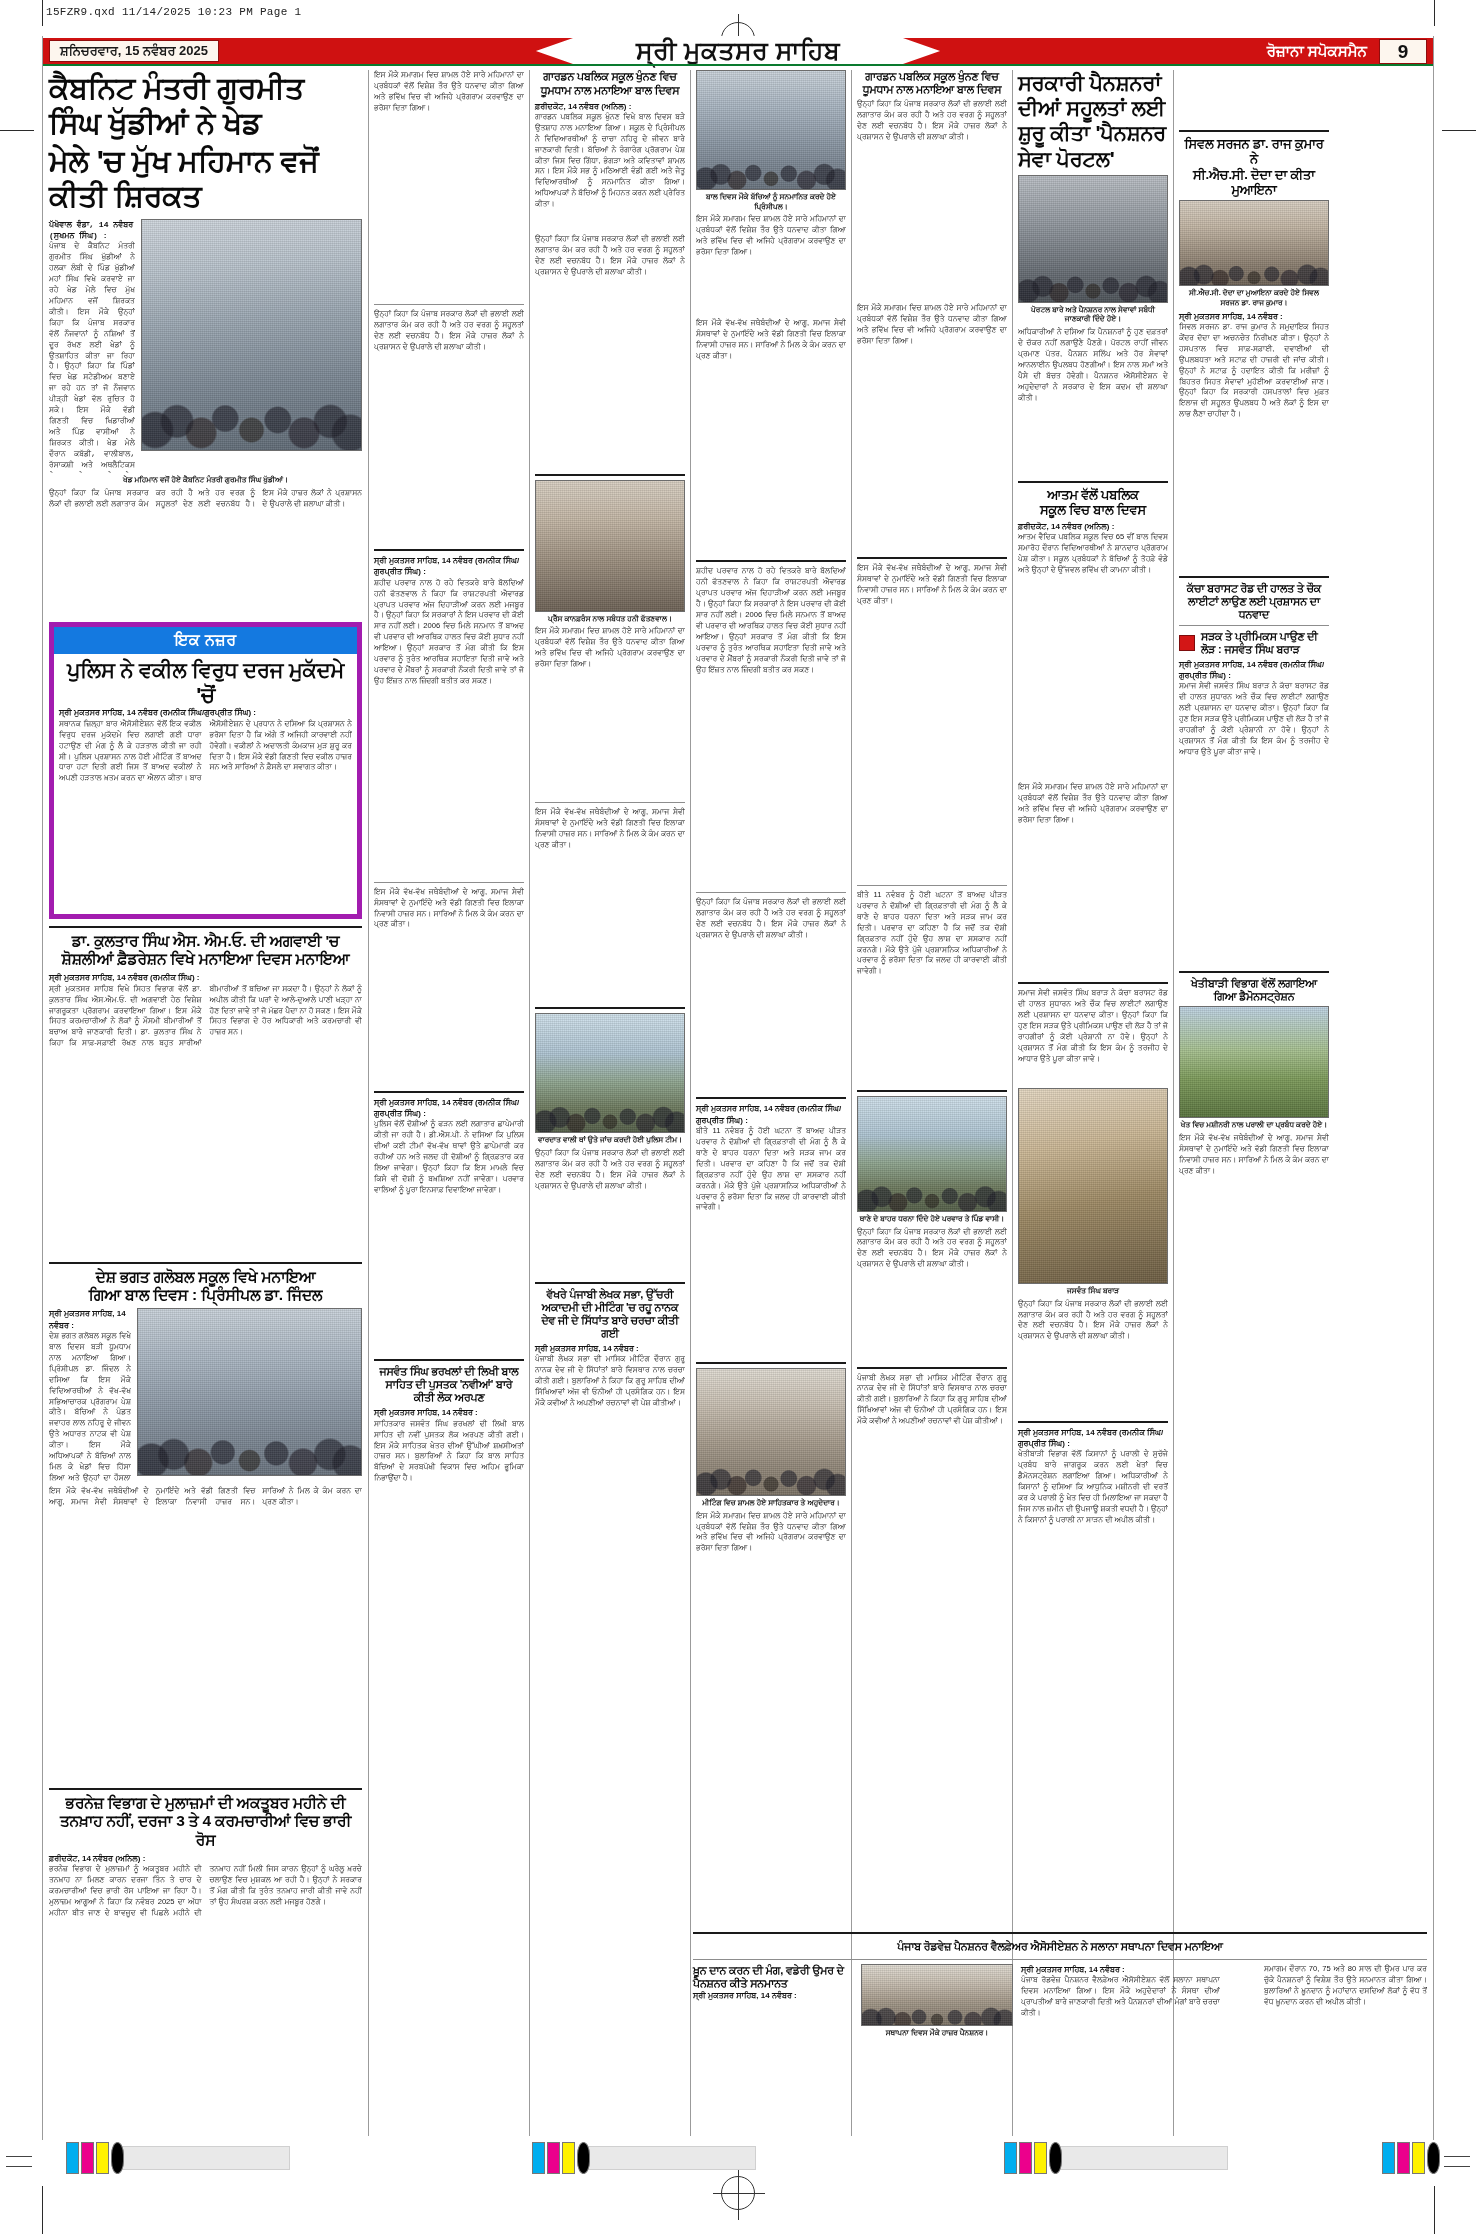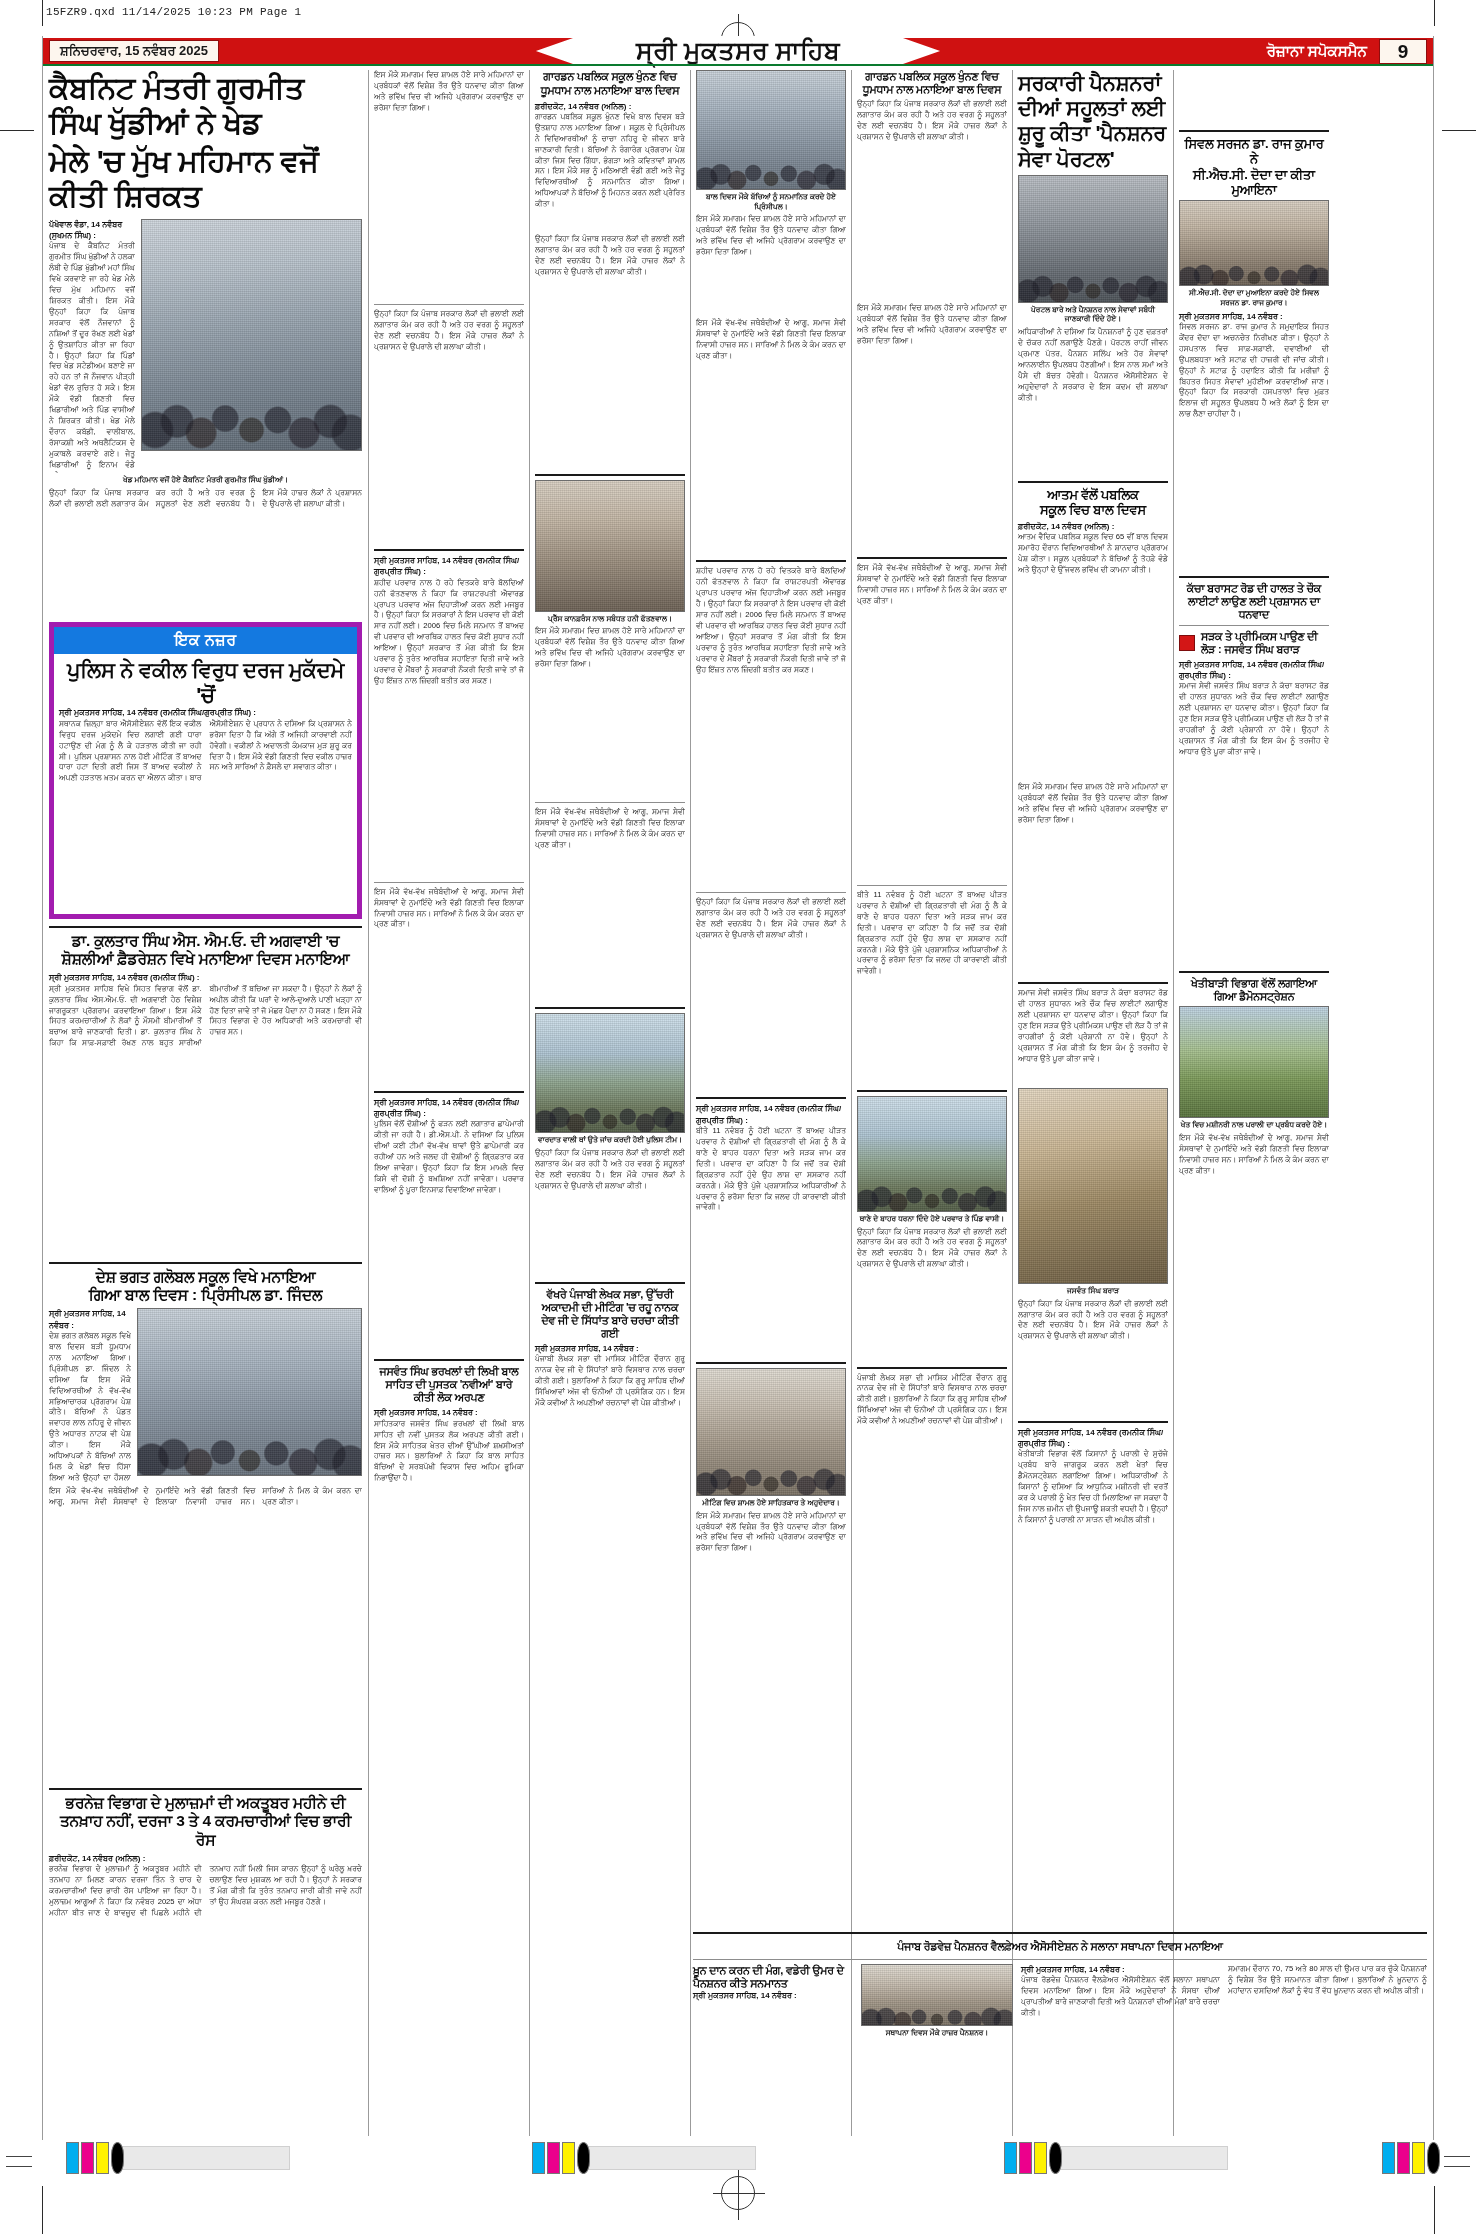--- a/index.html
+++ b/index.html
@@ -211,21 +211,21 @@
       <div class="mh-greenrule"></div>
     </div>
 
     <div id="grid">
 
       <div class="colwide">
 
         <div class="hl hl-xl" style="margin-bottom:2px;">ਕੈਬਨਿਟ ਮੰਤਰੀ ਗੁਰਮੀਤ ਸਿੰਘ ਖੁੱਡੀਆਂ ਨੇ ਖੇਡ</div>
         <div class="hl hl-xl" style="margin-bottom:5px;">ਮੇਲੇ 'ਚ ਮੁੱਖ ਮਹਿਮਾਨ ਵਜੋਂ ਕੀਤੀ ਸ਼ਿਰਕਤ</div>
 
-        <div style="display:flex; gap:6px;">
+        <div style="display:flex; gap:6px;font-family:Liberation Mono, monospace;">
           <div style="width:86px; flex:none;">
             <div class="byline">ਪੱਖੋਵਾਲ ਵੰਡਾ, 14 ਨਵੰਬਰ (ਸੁਖਮਨ ਸਿੰਘ) :</div>
             <div class="body" style="height:232px;">ਪੰਜਾਬ ਦੇ ਕੈਬਨਿਟ ਮੰਤਰੀ ਗੁਰਮੀਤ ਸਿੰਘ ਖੁੱਡੀਆਂ ਨੇ ਹਲਕਾ ਲੰਬੀ ਦੇ ਪਿੰਡ ਖੁੱਡੀਆਂ ਮਹਾਂ ਸਿੰਘ ਵਿਖੇ ਕਰਵਾਏ ਜਾ ਰਹੇ ਖੇਡ ਮੇਲੇ ਵਿਚ ਮੁੱਖ ਮਹਿਮਾਨ ਵਜੋਂ ਸ਼ਿਰਕਤ ਕੀਤੀ। ਇਸ ਮੌਕੇ ਉਨ੍ਹਾਂ ਕਿਹਾ ਕਿ ਪੰਜਾਬ ਸਰਕਾਰ ਵੱਲੋਂ ਨੌਜਵਾਨਾਂ ਨੂੰ ਨਸ਼ਿਆਂ ਤੋਂ ਦੂਰ ਰੱਖਣ ਲਈ ਖੇਡਾਂ ਨੂੰ ਉਤਸ਼ਾਹਿਤ ਕੀਤਾ ਜਾ ਰਿਹਾ ਹੈ। ਉਨ੍ਹਾਂ ਕਿਹਾ ਕਿ ਪਿੰਡਾਂ ਵਿਚ ਖੇਡ ਸਟੇਡੀਅਮ ਬਣਾਏ ਜਾ ਰਹੇ ਹਨ ਤਾਂ ਜੋ ਨੌਜਵਾਨ ਪੀੜ੍ਹੀ ਖੇਡਾਂ ਵੱਲ ਰੁਚਿਤ ਹੋ ਸਕੇ। ਇਸ ਮੌਕੇ ਵੱਡੀ ਗਿਣਤੀ ਵਿਚ ਖਿਡਾਰੀਆਂ ਅਤੇ ਪਿੰਡ ਵਾਸੀਆਂ ਨੇ ਸ਼ਿਰਕਤ ਕੀਤੀ। ਖੇਡ ਮੇਲੇ ਦੌਰਾਨ ਕਬੱਡੀ, ਵਾਲੀਬਾਲ, ਰੱਸਾਕਸ਼ੀ ਅਤੇ ਅਥਲੈਟਿਕਸ ਦੇ ਮੁਕਾਬਲੇ ਕਰਵਾਏ ਗਏ। ਜੇਤੂ ਖਿਡਾਰੀਆਂ ਨੂੰ ਇਨਾਮ ਵੰਡੇ ਗਏ।</div>
           </div>
           <div style="flex:1;">
             <div class="photo ph-crowd ph-grain ph-people" style="height:232px;"></div>
           </div>
         </div>
         <div class="cap">ਖੇਡ ਮਹਿਮਾਨ ਵਜੋਂ ਹੋਏ ਕੈਬਨਿਟ ਮੰਤਰੀ ਗੁਰਮੀਤ ਸਿੰਘ ਖੁੱਡੀਆਂ।</div>
 
@@ -439,21 +439,21 @@
         </div>
         <div style="width:152px;">
           <div class="photo ph-group ph-grain ph-people" style="height:62px;"></div>
           <div class="cap">ਸਥਾਪਨਾ ਦਿਵਸ ਮੌਕੇ ਹਾਜ਼ਰ ਪੈਨਸ਼ਨਰ।</div>
         </div>
         <div style="flex:1;">
           <div class="byline">ਸ੍ਰੀ ਮੁਕਤਸਰ ਸਾਹਿਬ, 14 ਨਵੰਬਰ :</div>
           <div class="body" style="height:66px;">ਪੰਜਾਬ ਰੋਡਵੇਜ਼ ਪੈਨਸ਼ਨਰ ਵੈਲਫ਼ੇਅਰ ਐਸੋਸੀਏਸ਼ਨ ਵੱਲੋਂ ਸਲਾਨਾ ਸਥਾਪਨਾ ਦਿਵਸ ਮਨਾਇਆ ਗਿਆ। ਇਸ ਮੌਕੇ ਅਹੁਦੇਦਾਰਾਂ ਨੇ ਸੰਸਥਾ ਦੀਆਂ ਪ੍ਰਾਪਤੀਆਂ ਬਾਰੇ ਜਾਣਕਾਰੀ ਦਿਤੀ ਅਤੇ ਪੈਨਸ਼ਨਰਾਂ ਦੀਆਂ ਮੰਗਾਂ ਬਾਰੇ ਚਰਚਾ ਕੀਤੀ।</div>
         </div>
         <div style="flex:1;">
-          <div class="body" style="height:80px;">ਸਮਾਗਮ ਦੌਰਾਨ 70, 75 ਅਤੇ 80 ਸਾਲ ਦੀ ਉਮਰ ਪਾਰ ਕਰ ਚੁੱਕੇ ਪੈਨਸ਼ਨਰਾਂ ਨੂੰ ਵਿਸ਼ੇਸ਼ ਤੌਰ ਉਤੇ ਸਨਮਾਨਤ ਕੀਤਾ ਗਿਆ। ਬੁਲਾਰਿਆਂ ਨੇ ਖ਼ੂਨਦਾਨ ਨੂੰ ਮਹਾਂਦਾਨ ਦਸਦਿਆਂ ਲੋਕਾਂ ਨੂੰ ਵੱਧ ਤੋਂ ਵੱਧ ਖ਼ੂਨਦਾਨ ਕਰਨ ਦੀ ਅਪੀਲ ਕੀਤੀ।</div>
+          <div class="body" style="height:80px;margin-left:36px;">ਸਮਾਗਮ ਦੌਰਾਨ 70, 75 ਅਤੇ 80 ਸਾਲ ਦੀ ਉਮਰ ਪਾਰ ਕਰ ਚੁੱਕੇ ਪੈਨਸ਼ਨਰਾਂ ਨੂੰ ਵਿਸ਼ੇਸ਼ ਤੌਰ ਉਤੇ ਸਨਮਾਨਤ ਕੀਤਾ ਗਿਆ। ਬੁਲਾਰਿਆਂ ਨੇ ਖ਼ੂਨਦਾਨ ਨੂੰ ਮਹਾਂਦਾਨ ਦਸਦਿਆਂ ਲੋਕਾਂ ਨੂੰ ਵੱਧ ਤੋਂ ਵੱਧ ਖ਼ੂਨਦਾਨ ਕਰਨ ਦੀ ਅਪੀਲ ਕੀਤੀ।</div>
         </div>
       </div>
     </div>
 
   </div>
 
   <div id="calibration">
     <div class="greybar" style="left:74px;  width:174px;"></div>
     <div class="greybar" style="left:540px; width:174px;"></div>
     <div class="greybar" style="left:1012px; width:174px;"></div>

